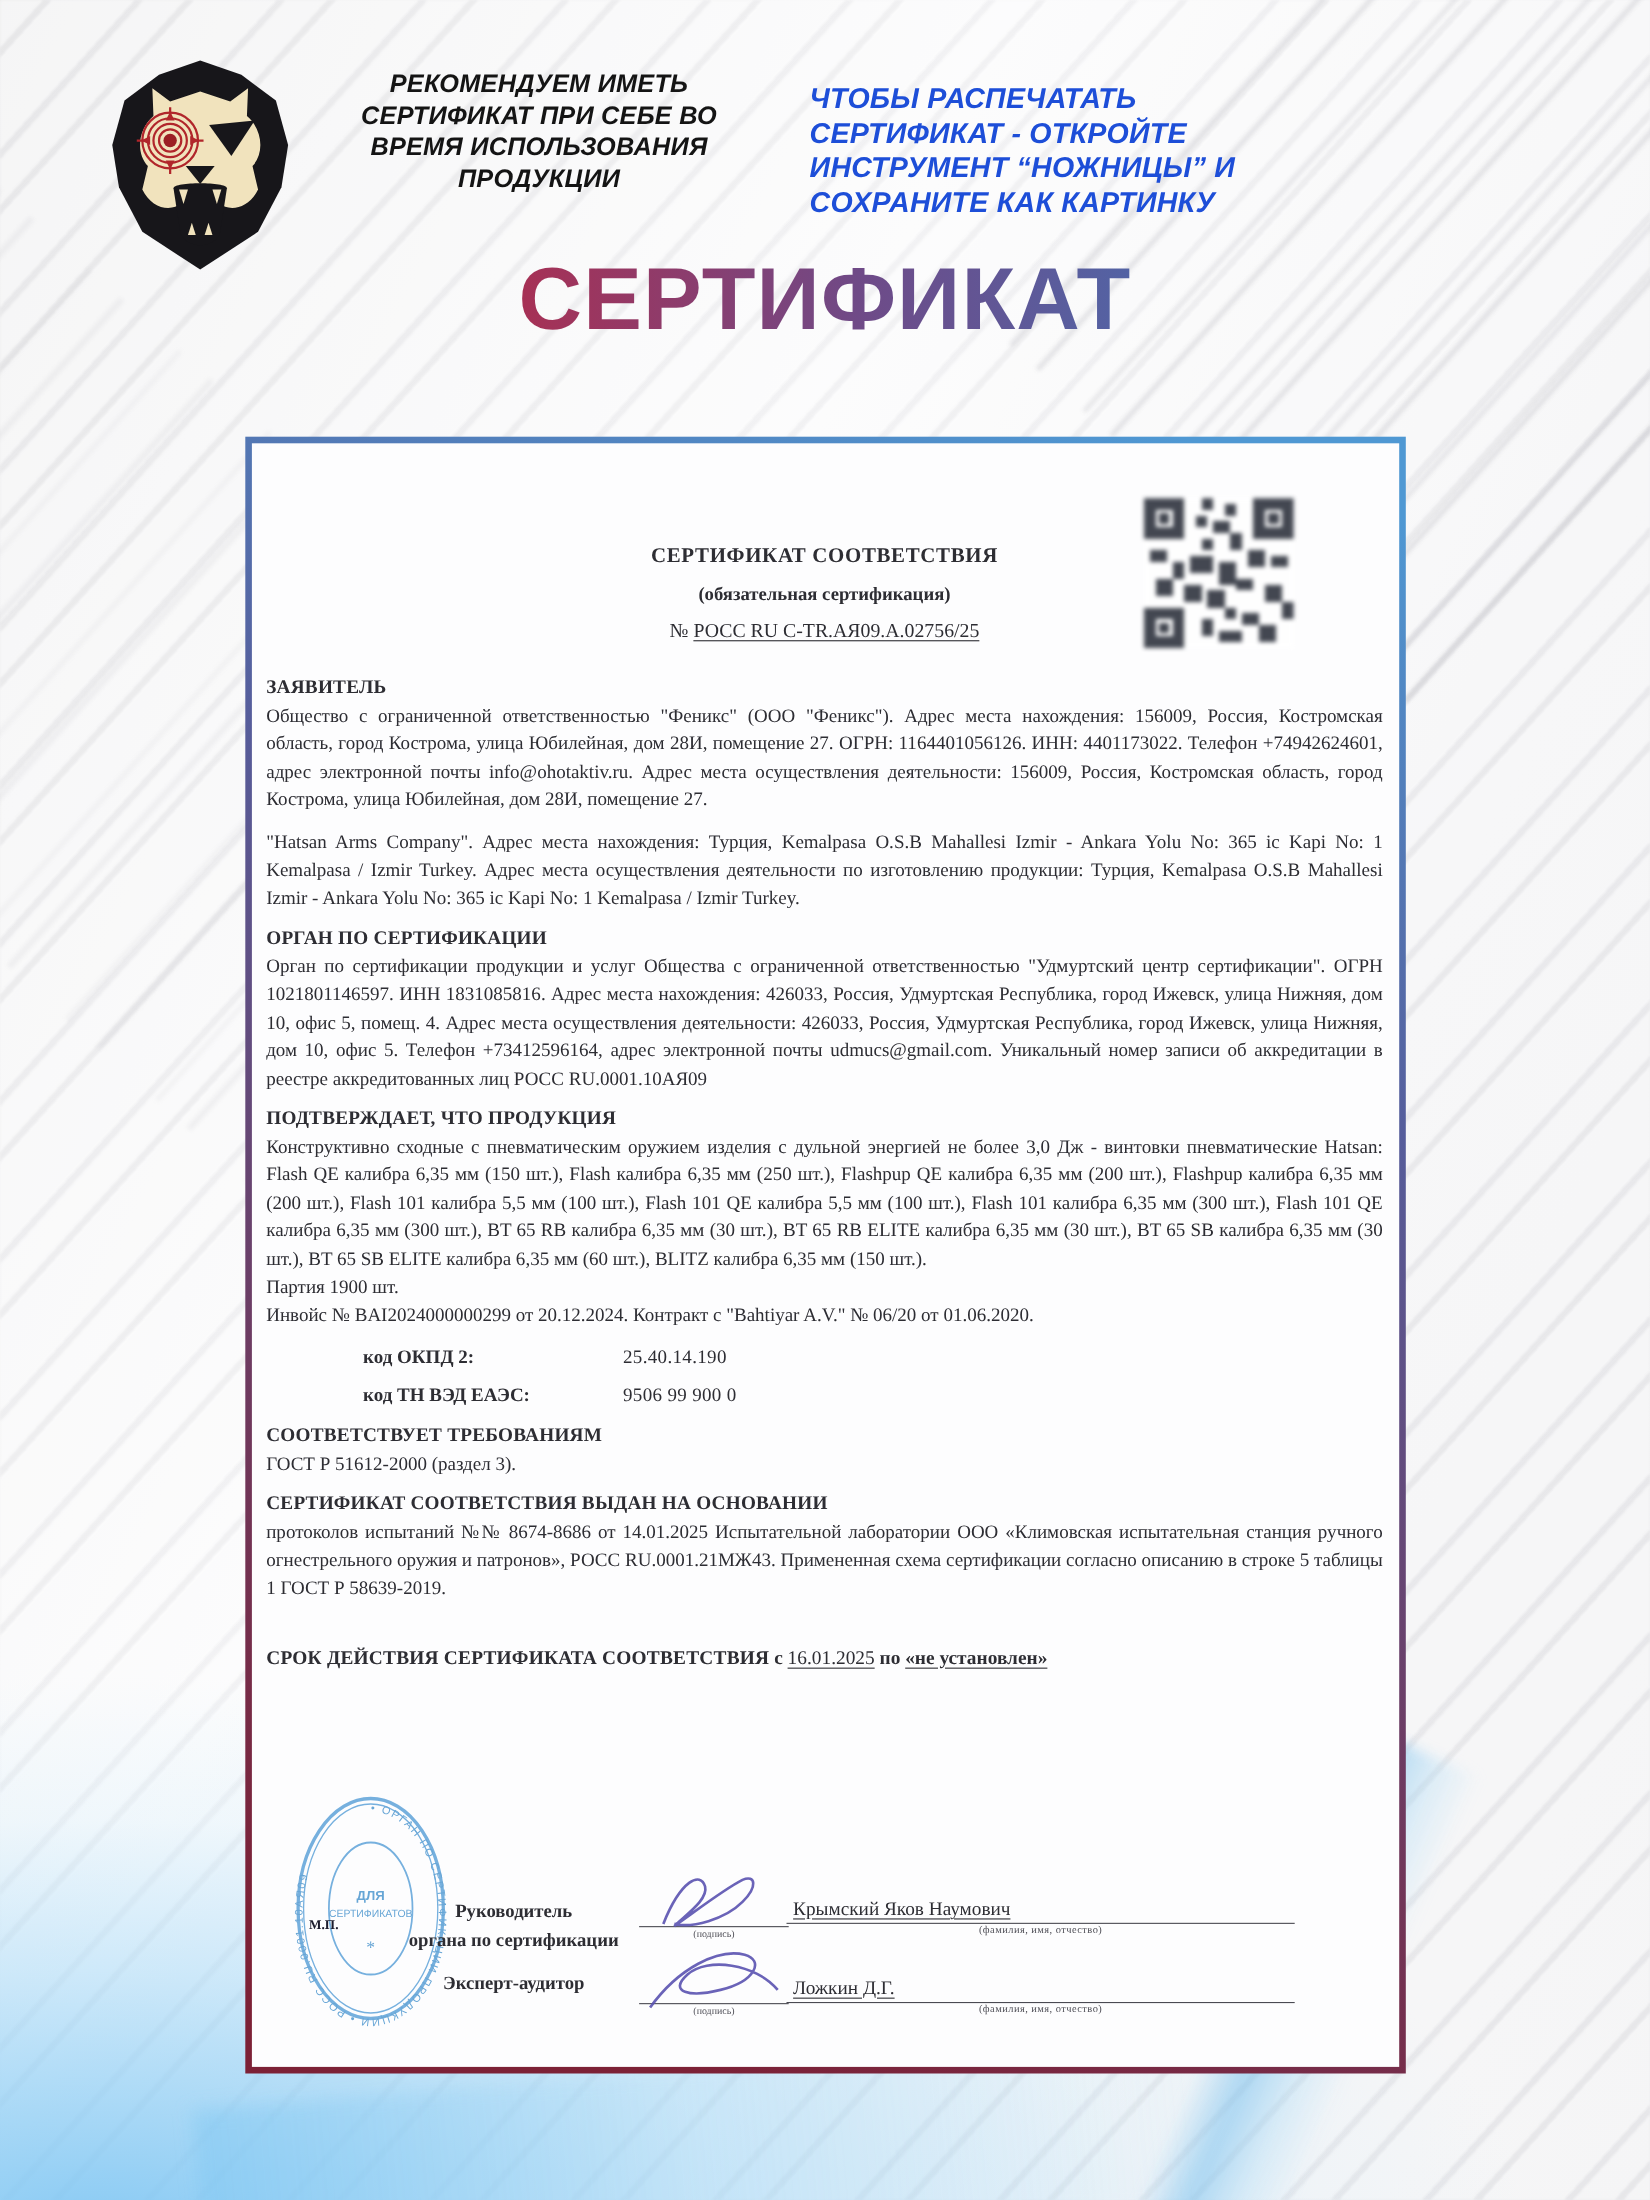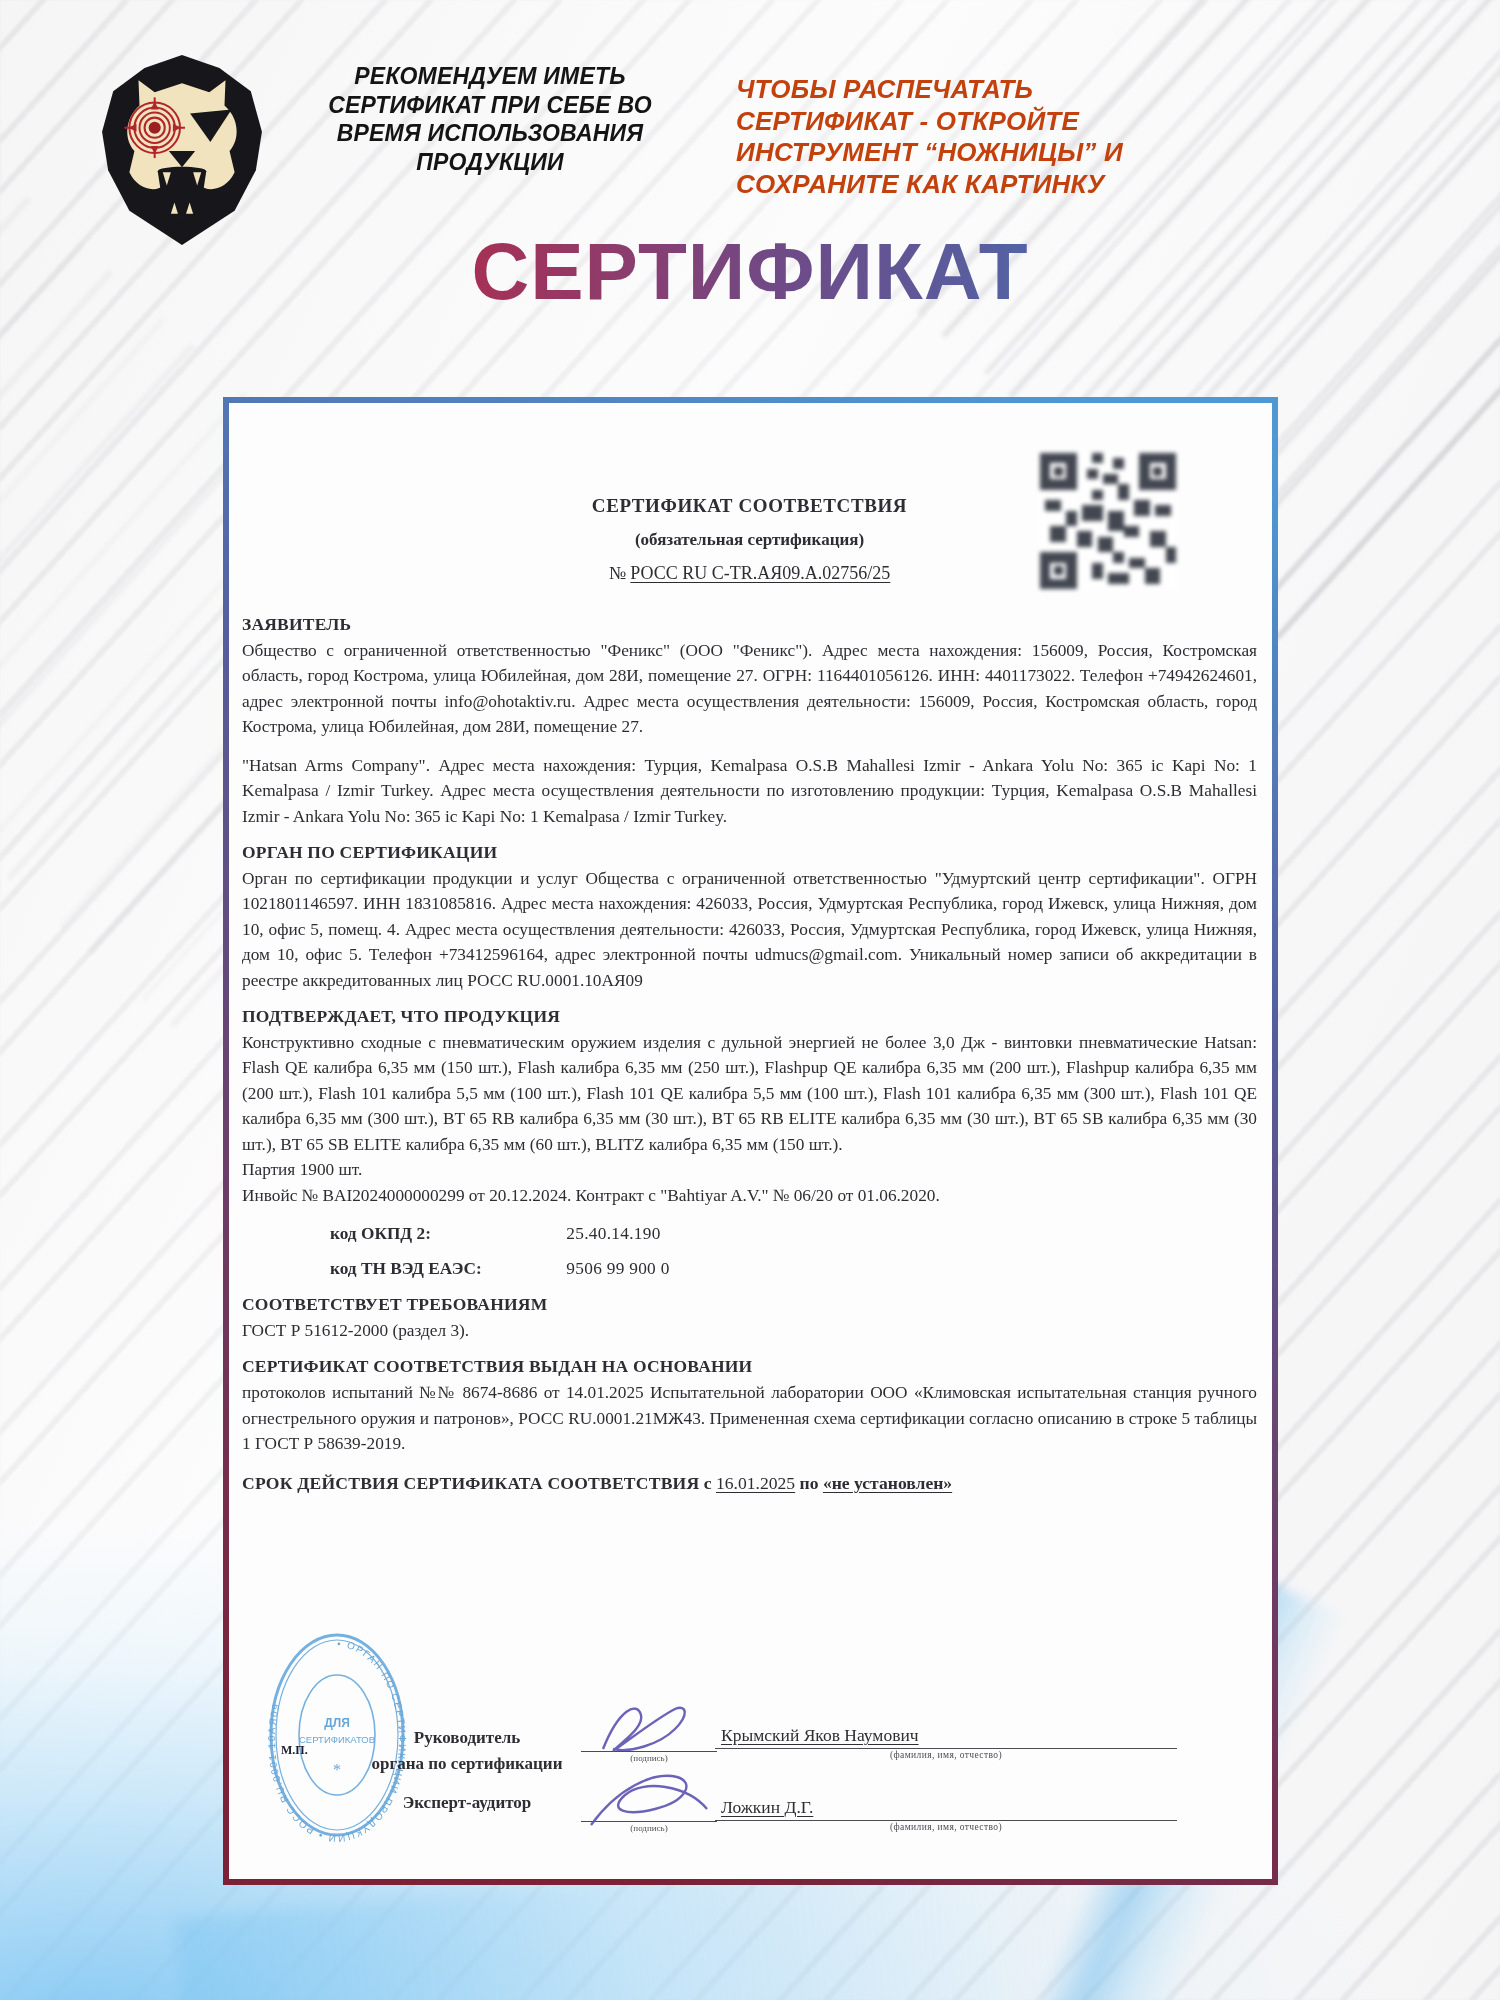--- a/index.html
+++ b/index.html
@@ -40,21 +40,21 @@
     transform:rotate(-5deg);filter:blur(8px);
     background:linear-gradient(90deg,rgba(130,200,242,.5),rgba(185,225,248,.25),transparent);}
 
   
   .logo{position:absolute;left:96px;top:52px;width:172px;height:196px;}
   .advice-note{position:absolute;left:290px;top:62px;width:400px;
     text-align:center;font-style:italic;font-weight:bold;font-size:23px;line-height:1.24;
     color:#141414;white-space:pre-line;letter-spacing:.2px;}
   .print-note{position:absolute;left:736px;top:74px;width:390px;
     text-align:left;font-style:italic;font-weight:bold;font-size:26px;line-height:1.22;
-    color:#c2410c;white-space:pre-line;letter-spacing:.2px;}
+    color:#1d4ed8;white-space:pre-line;letter-spacing:.2px;}
   .page-title{position:absolute;left:0;top:226px;width:100%;text-align:center;
     font-weight:bold;font-size:80px;letter-spacing:1px;color:#7a4a7e;
     background:linear-gradient(90deg,#d6222b 0%,#b02c4c 28%,#6f4a87 52%,#3f74b8 80%,#4587ce 100%);
     -webkit-background-clip:text;background-clip:text;-webkit-text-fill-color:transparent;}
 
   
   .card{position:absolute;left:223px;top:397px;width:1055px;height:1488px;box-sizing:border-box;
     padding:6px;
     background:linear-gradient(200deg,#4f98d3 4%,#565d9b 34%,#6d3c63 64%,#7c2136 92%);}
   .paper{position:relative;width:100%;height:100%;box-sizing:border-box;
@@ -74,21 +74,21 @@
   .section{margin-top:13px;}
   .section h3{margin:0 0 3px 0;font-size:17.5px;letter-spacing:.2px;}
   .section p{margin:0;font-size:17.3px;line-height:1.47;text-align:justify;}
   .plain-line{text-align:left !important;}
 
   .codes{margin:16px 0 4px 88px;font-size:17.3px;}
   .code-row{margin-bottom:15px;}
   .code-label{display:inline-block;width:232px;font-weight:bold;}
   .code-value{letter-spacing:.3px;}
 
-  .validity{margin-top:16px;font-size:17.6px;}
+  .validity{margin-top:40px;font-size:17.6px;}
   .validity .lbl{font-weight:bold;letter-spacing:.2px;}
   .validity .u{text-decoration:underline;text-underline-offset:3px;}
   .validity .bold{font-weight:bold;}
 
   
   .stamp{position:absolute;left:8px;top:1222px;width:200px;height:220px;
     filter:blur(.6px);opacity:.85;pointer-events:none;}
   .mp-label{position:absolute;left:52px;top:1340px;font-weight:bold;font-size:12px;color:#1c1c2d;}
   .roles{position:absolute;left:118px;top:1322px;width:240px;text-align:center;
     font-weight:bold;font-size:17px;line-height:1.5;}

